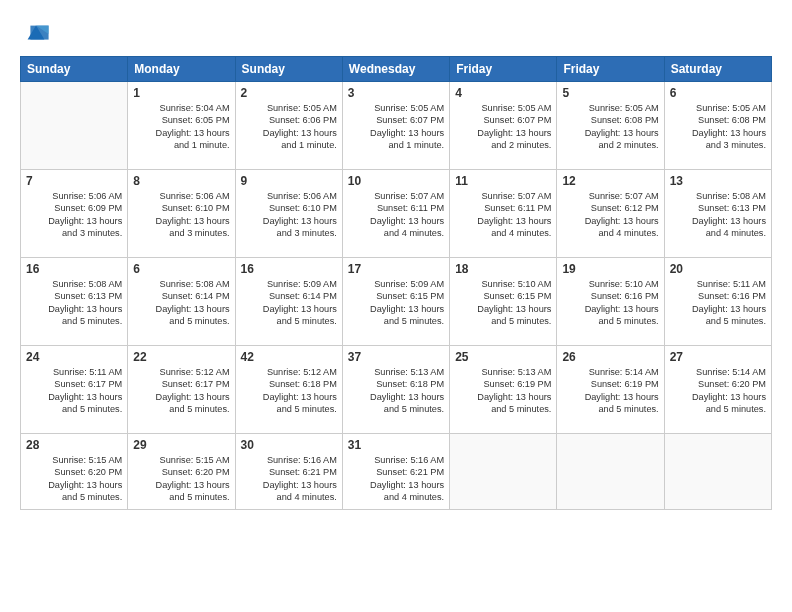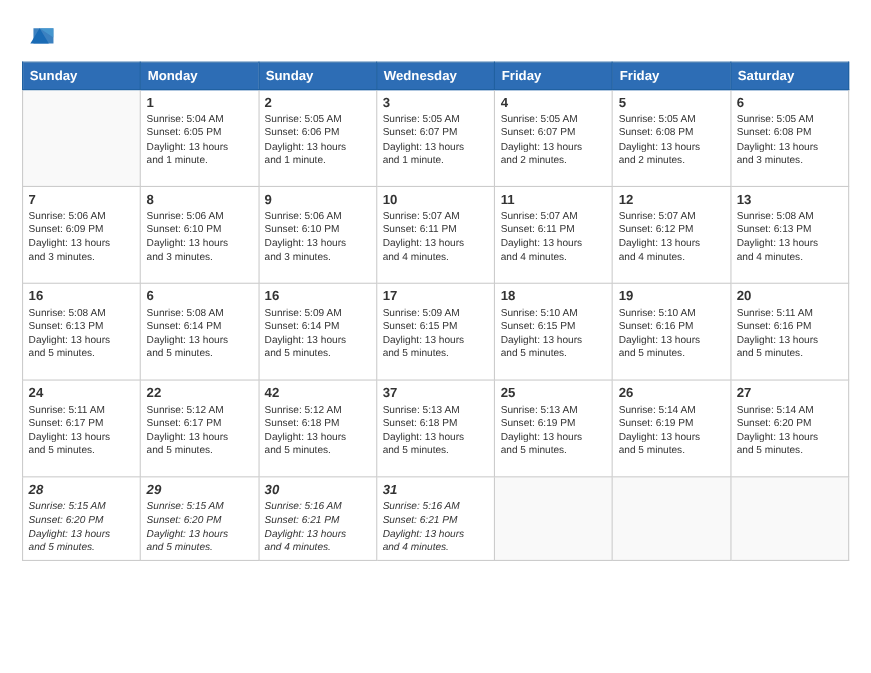--- a/index.html
+++ b/index.html
@@ -80,27 +80,27 @@
     .day-num {
       font-size: 12px;
       font-weight: bold;
       display: block;
       margin-bottom: 2px;
     }
     .day-info {
       font-size: 9.2px;
       color: #333;
       line-height: 1.35;
+      text-align: right;
     }
     .empty-cell {
       background: #f9f9f9;
     }
     .last-row td {
       height: 76px;
-      font-style: italic;
     }
   </style>
 </head>
 <body>
 
 <div class="page">
   <div class="header">
     <div class="logo">
       <div style="display:flex;flex-direction:column;align-items:center;">
         <div style="display:flex;align-items:center;">

